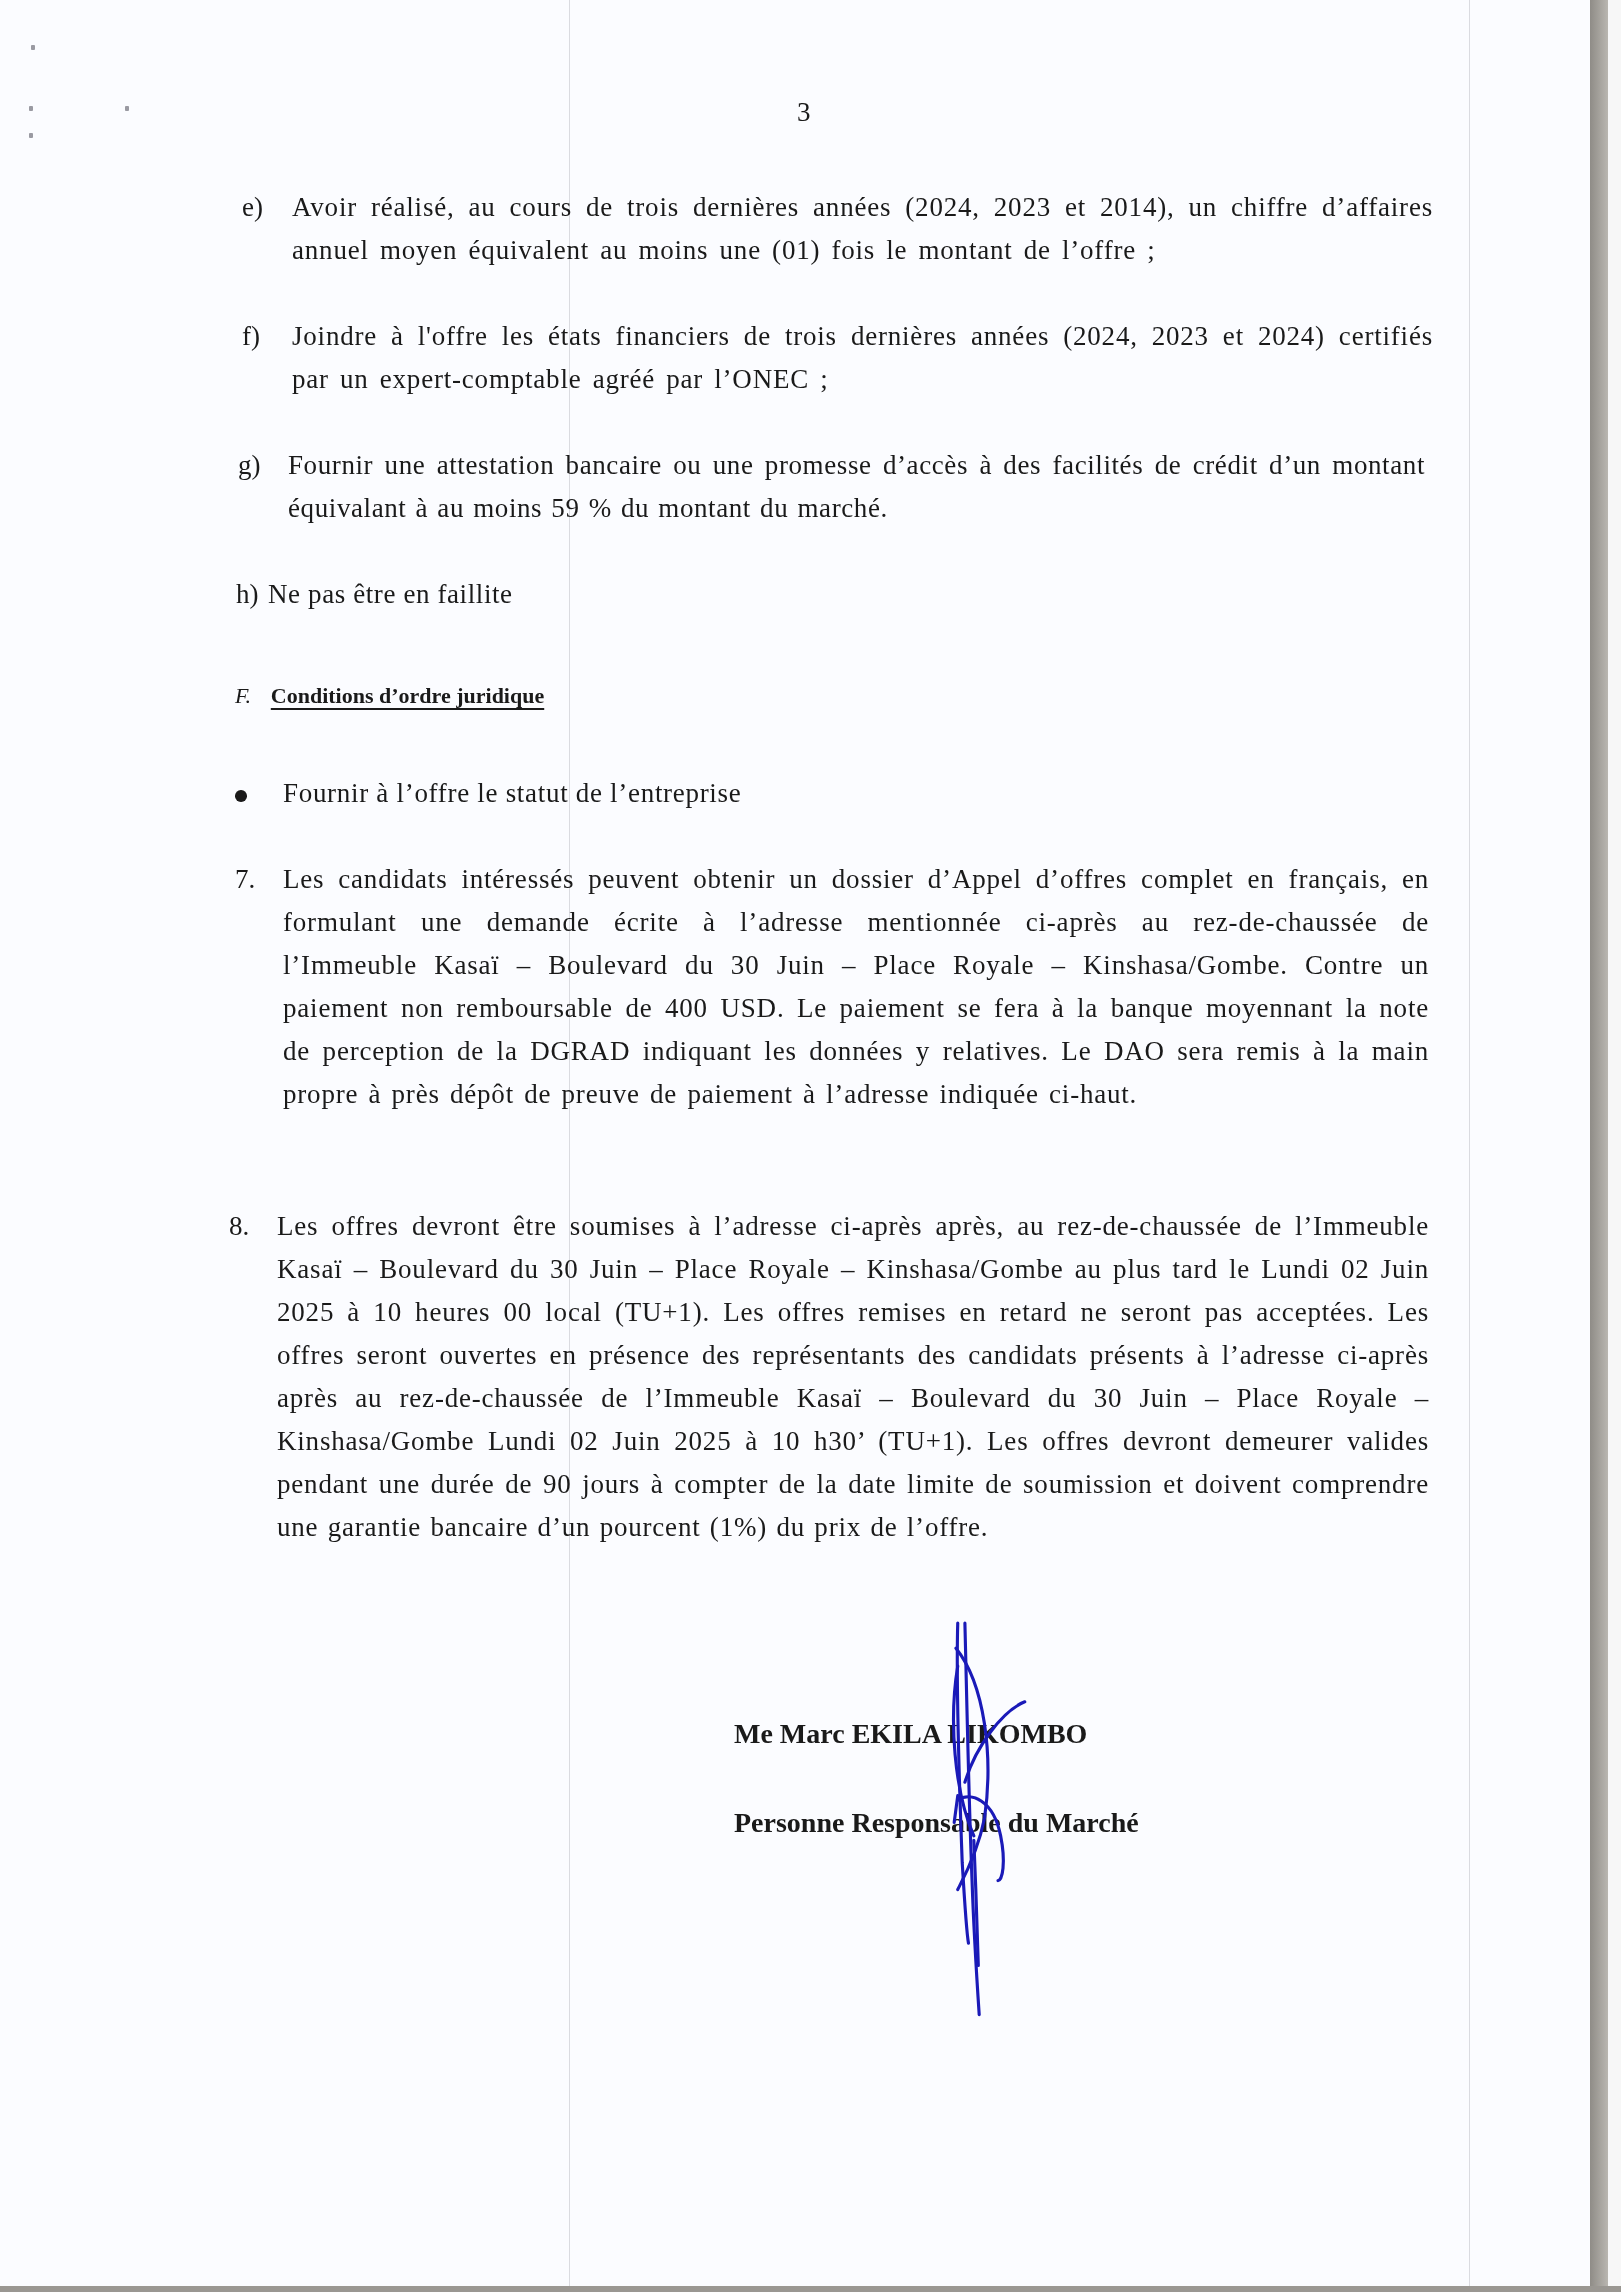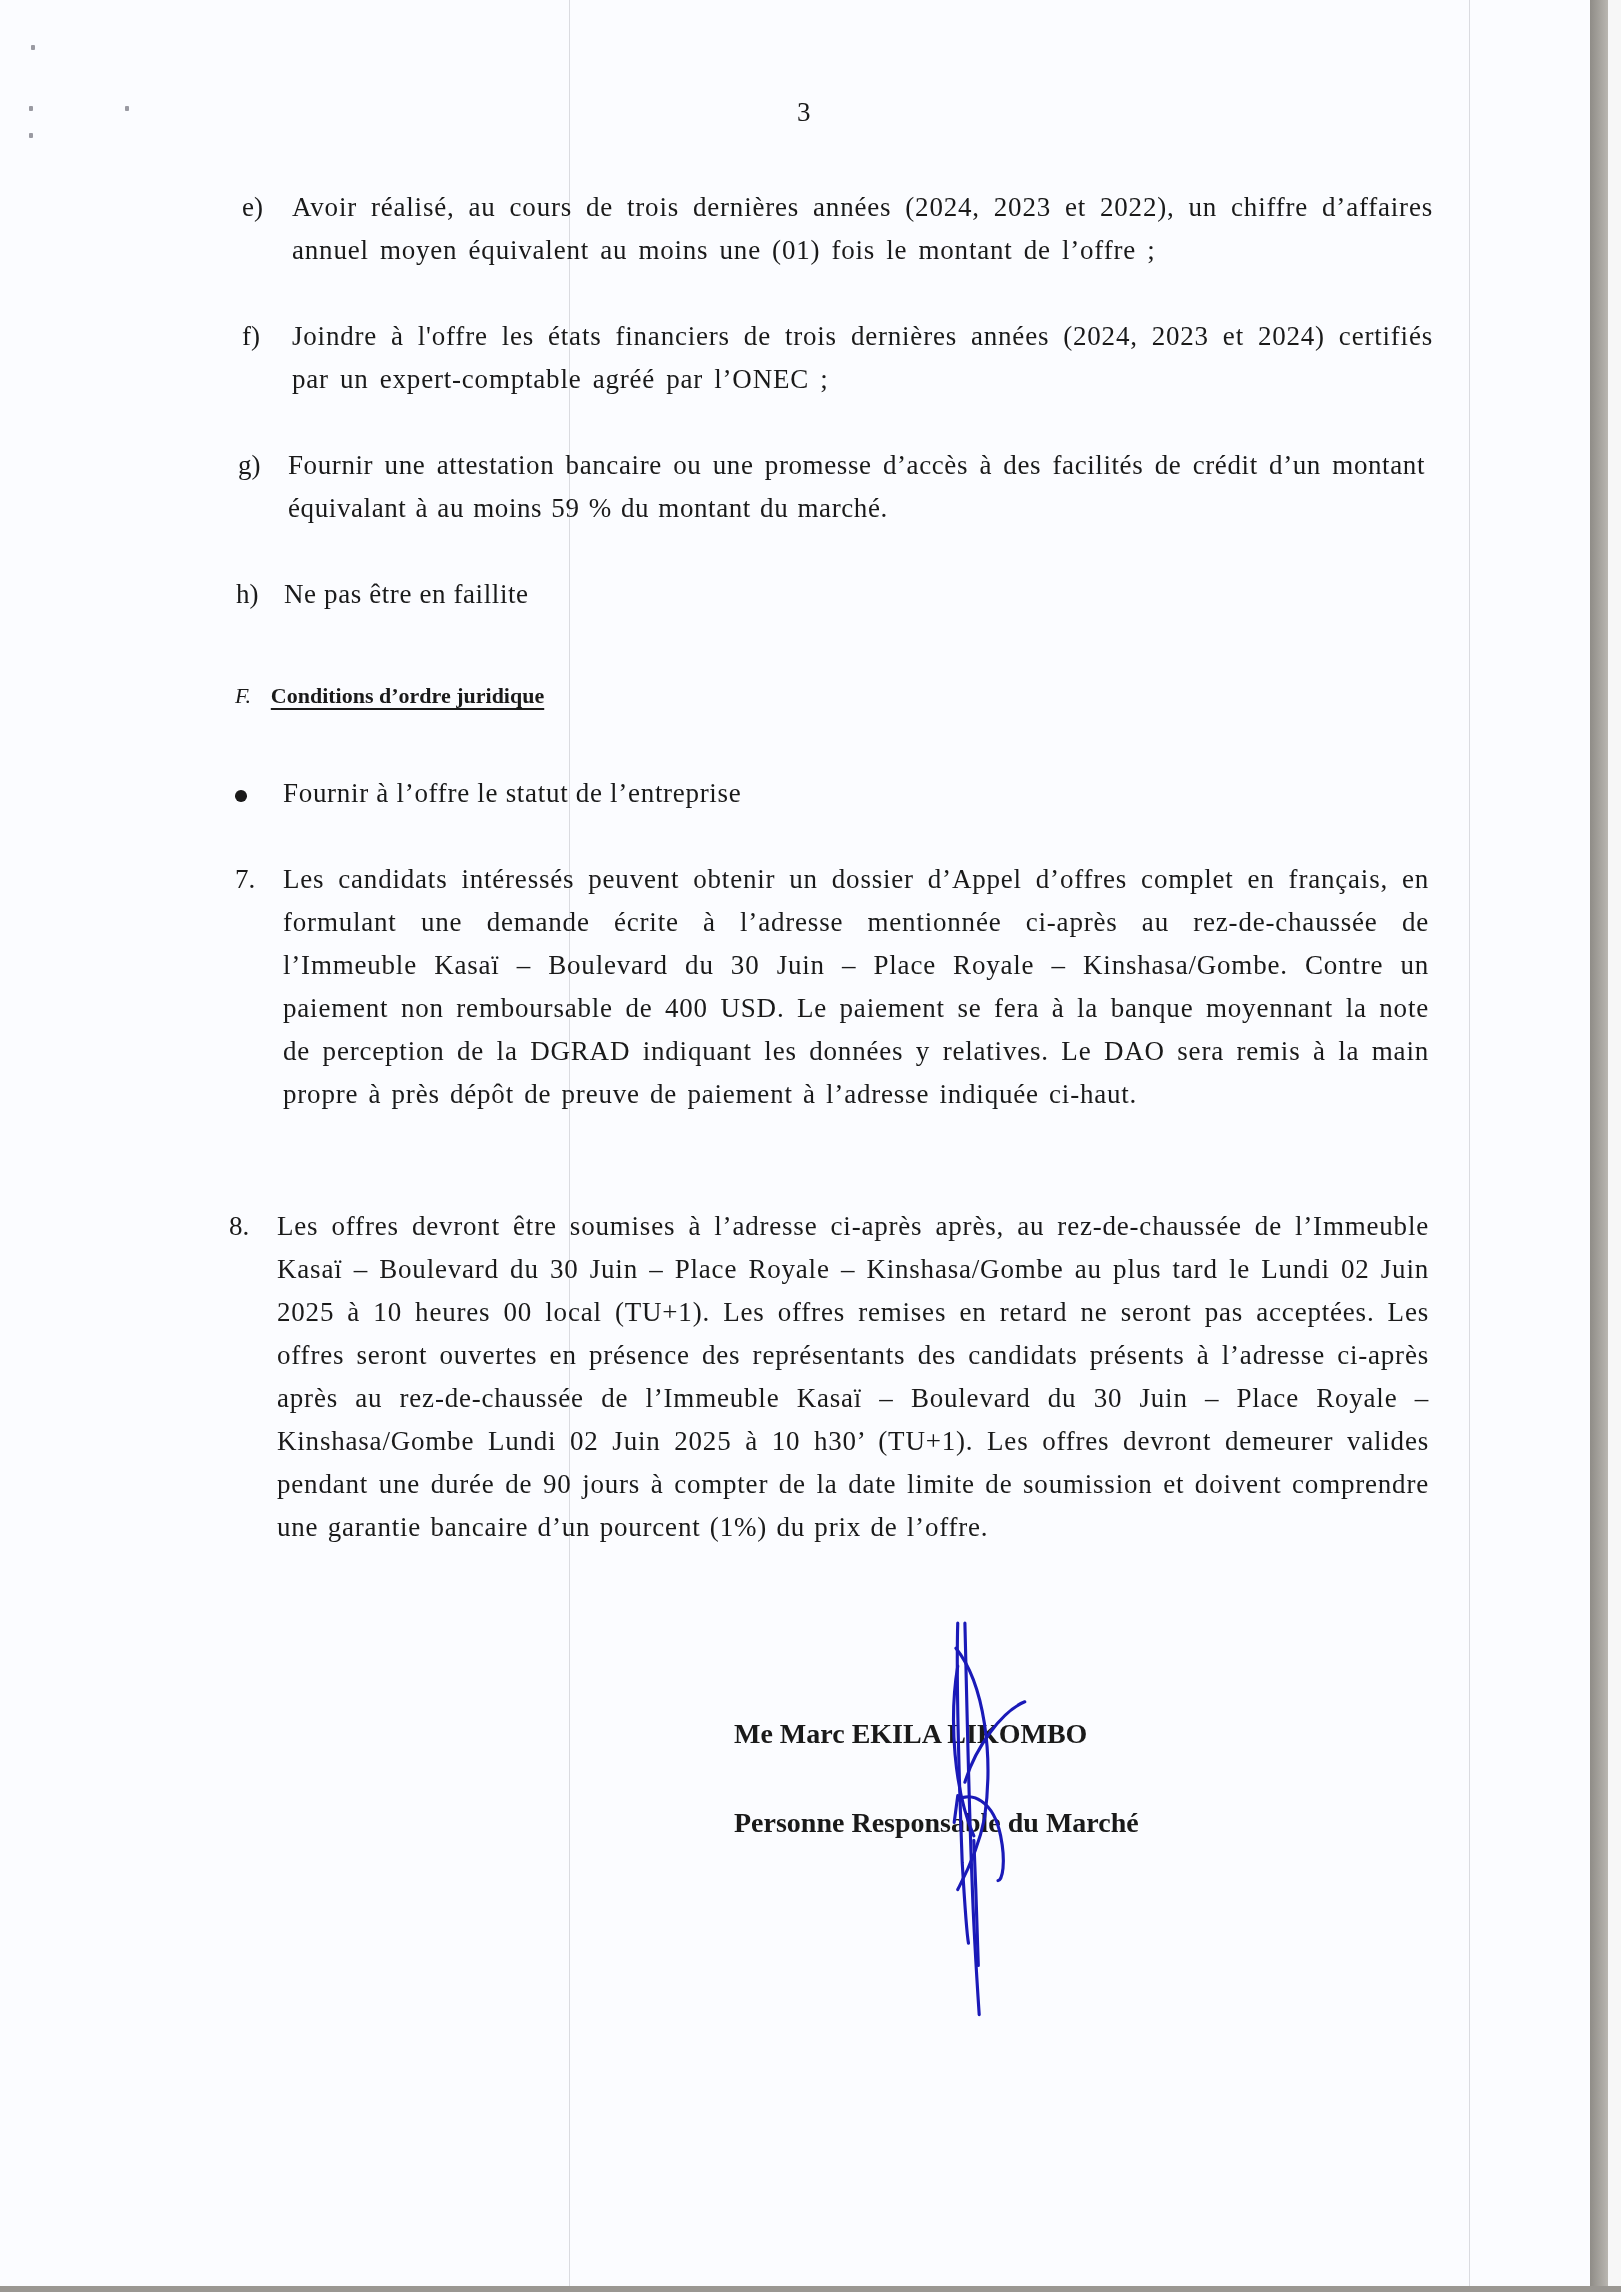--- a/index.html
+++ b/index.html
@@ -40,36 +40,36 @@
 <div class="fold" style="left:1469px"></div>
 <div class="scan-mark" style="left:31px;top:45px"></div>
 <div class="scan-mark" style="left:29px;top:106px"></div>
 <div class="scan-mark" style="left:125px;top:106px"></div>
 <div class="scan-mark" style="left:29px;top:133px"></div>
 
 <div class="pagenum">3</div>
 
 <div class="item" style="left:242px;top:186px;width:1191px;height:86px">
   <span class="label">e)</span>
-  <div class="body" style="left:50px;width:1141px;letter-spacing:0.8px;word-spacing:3.6px">Avoir réalisé, au cours de trois dernières années (2024, 2023 et 2022), un chiffre d’affaires annuel moyen équivalent au moins une (01) fois le montant de l’offre ;</div>
+  <div class="body" style="left:50px;width:1141px;letter-spacing:0.8px;word-spacing:3.6px">Avoir réalisé, au cours de trois dernières années (2024, 2023 et 2014), un chiffre d’affaires annuel moyen équivalent au moins une (01) fois le montant de l’offre ;</div>
 </div>
 
 <div class="item" style="left:242px;top:315px;width:1191px;height:86px">
   <span class="label">f)</span>
   <div class="body" style="left:50px;width:1141px;letter-spacing:0.8px;word-spacing:3.6px">Joindre à l'offre les états financiers de trois dernières années (2024, 2023 et 2024) certifiés par un expert-comptable agréé par l’ONEC ;</div>
 </div>
 
 <div class="item" style="left:238px;top:444px;width:1195px;height:86px">
   <span class="label">g)</span>
   <div class="body" style="left:50px;width:1137px;letter-spacing:0.6px;word-spacing:1.8px">Fournir une attestation bancaire ou une promesse d’accès à des facilités de crédit d’un montant équivalant à au moins 59 % du montant du marché.</div>
 </div>
 
 <div class="item" style="left:236px;top:573px;width:716px;height:43px">
   <span class="label">h)</span>
-  <div class="body" style="left:48px;width:627px;letter-spacing:0.6px">Ne pas être en faillite</div>
+  <div class="body" style="left:32px;width:627px;letter-spacing:0.6px">Ne pas être en faillite</div>
 </div>
 
 <div class="heading">
   <span class="letter">F.</span><span class="title">Conditions d’ordre juridique</span>
 </div>
 
 <div class="bullet-dot"></div>
 <div class="item" style="left:283px;top:772px;width:806px;height:43px">
   <div class="body" style="left:0;width:806px;letter-spacing:0.7px">Fournir à l’offre le statut de l’entreprise</div>
 </div>

